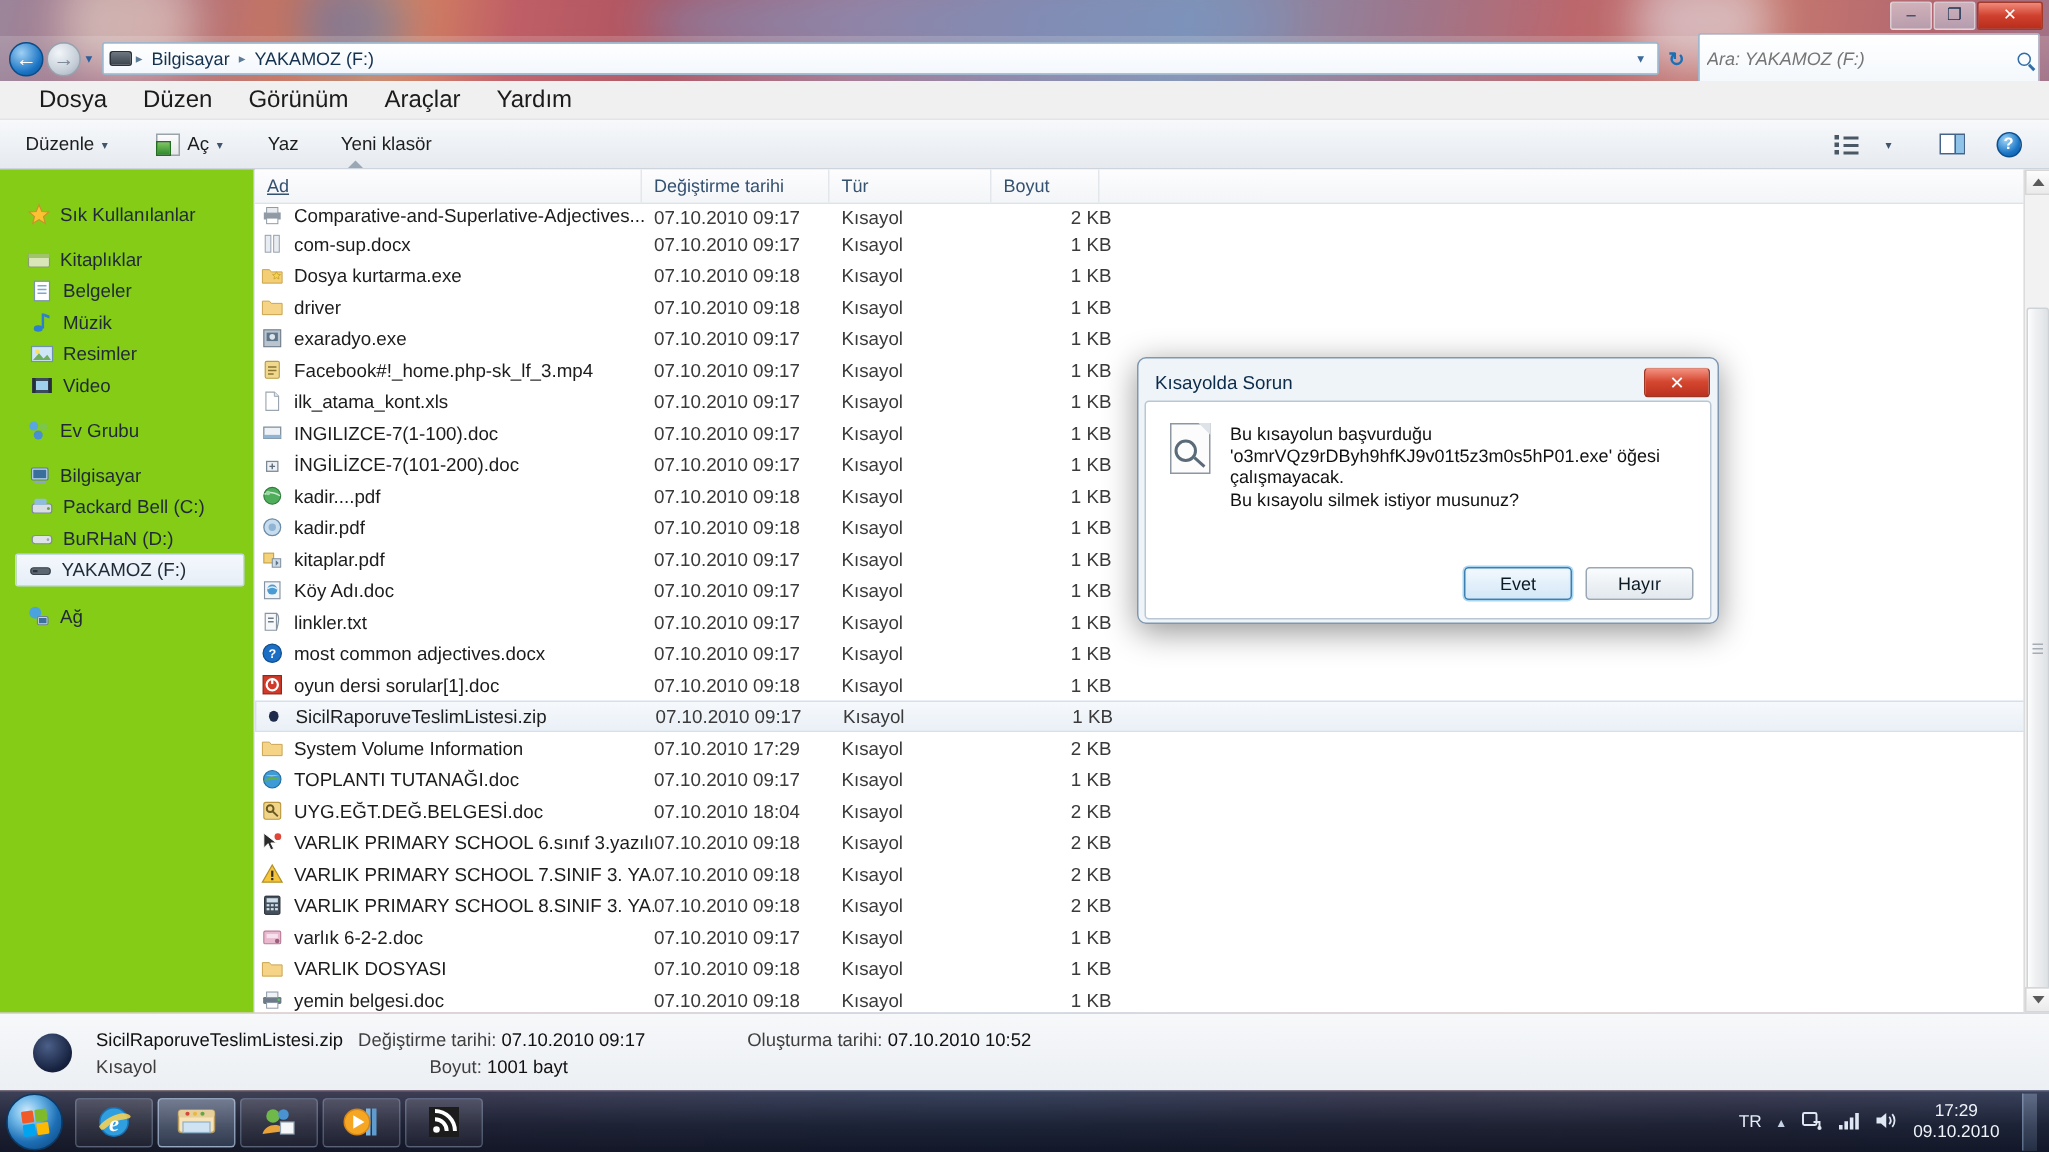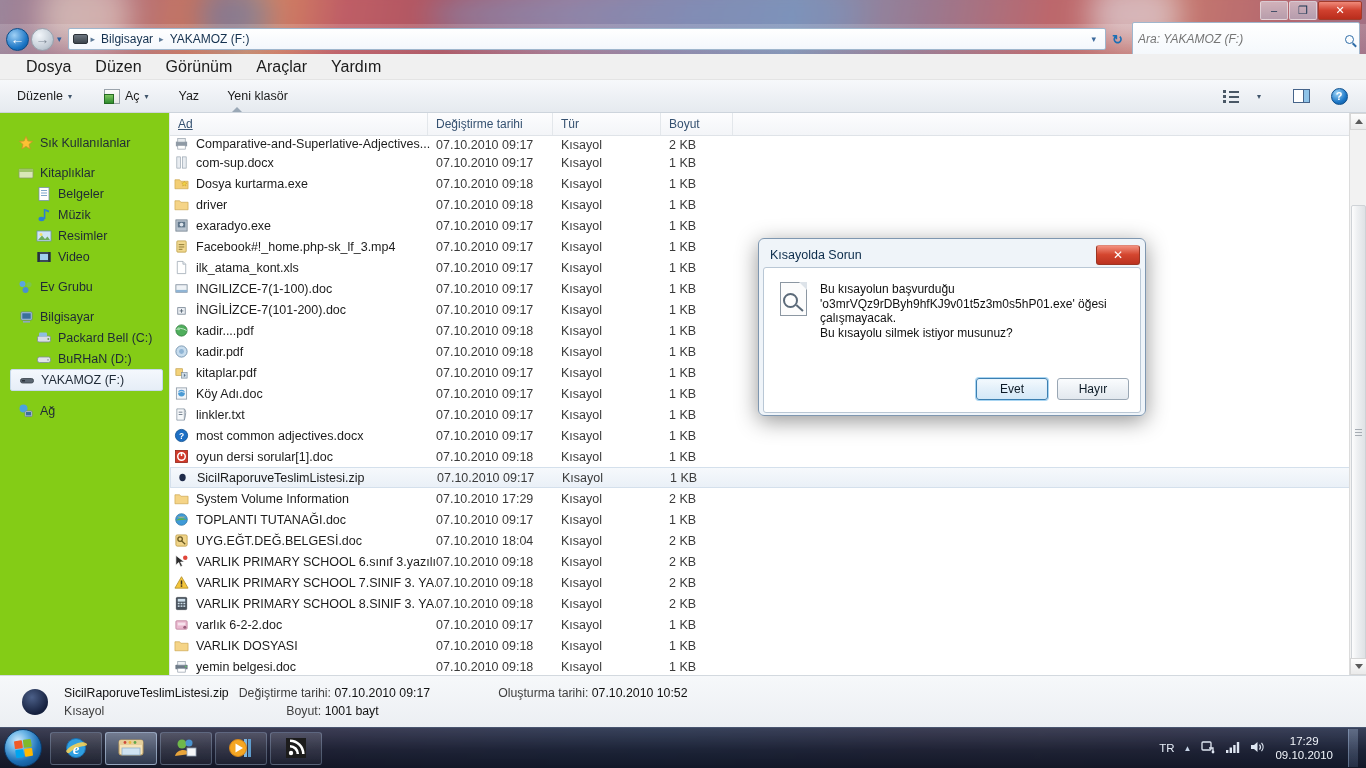--- a/index.html
+++ b/index.html
@@ -149,21 +149,21 @@
   
   .navpane {
     width: 170px; background: #84cc16; border-right: 1px solid #e2e6ea;
     padding-top: 10px; overflow: hidden; position: relative;
   }
   .np-item {
     display: flex; align-items: center; gap: 6px;
     height: 21px; padding-left: 18px; color: #1f2a36; font-size: 12.5px;
     white-space: nowrap;
   }
-  .np-item.child { padding-left: 36px; }
+  .np-item.child { padding-left: 20px; }
   .np-item.group { margin-top: 9px; }
   .np-item.selected {
     background: linear-gradient(#f4f8fd, #e6eef7);
     border: 1px solid #c6d9ec; border-radius: 2px;
     margin: 0 6px 0 10px; padding-left: 8px; height: 22px;
   }
   .np-ic { width: 16px; height: 16px; flex: 0 0 16px; position: relative; }
 
   
   .filelist { flex: 1; position: relative; background:#fff; }
@@ -190,21 +190,21 @@
     font-size: 12.5px; color: #1c1c1c; padding-left: 4px;
   }
   .row.selected {
     background: linear-gradient(#f6f9fc, #eaf0f7);
     border: 1px solid #d4e0ec;
     height: 21px;
   }
   .cell-name { width: 262px; display:flex; align-items:center; gap:6px; overflow:hidden; white-space:nowrap; }
   .cell-date { width: 125px; color:#3a3a3a; }
   .cell-type { width: 108px; color:#3a3a3a; }
-  .cell-size { width: 76px; color:#3a3a3a; padding-right: 4px; }
+  .cell-size { width: 76px; text-align: right; color:#3a3a3a; padding-right: 4px; }
   .f-ic { width:16px; height:16px; flex:0 0 16px; position:relative; }
 
   
   .vscroll {
     position: absolute; right: 0; top: 113px; width: 17px; height: 562px;
     background: #f2f2f2; border-left: 1px solid #dcdcdc;
   }
   .vs-btn {
     width: 17px; height: 17px; background: linear-gradient(#fdfdfd,#eaeaea);
     border: 1px solid #d6d6d6; display:flex; align-items:center; justify-content:center;

